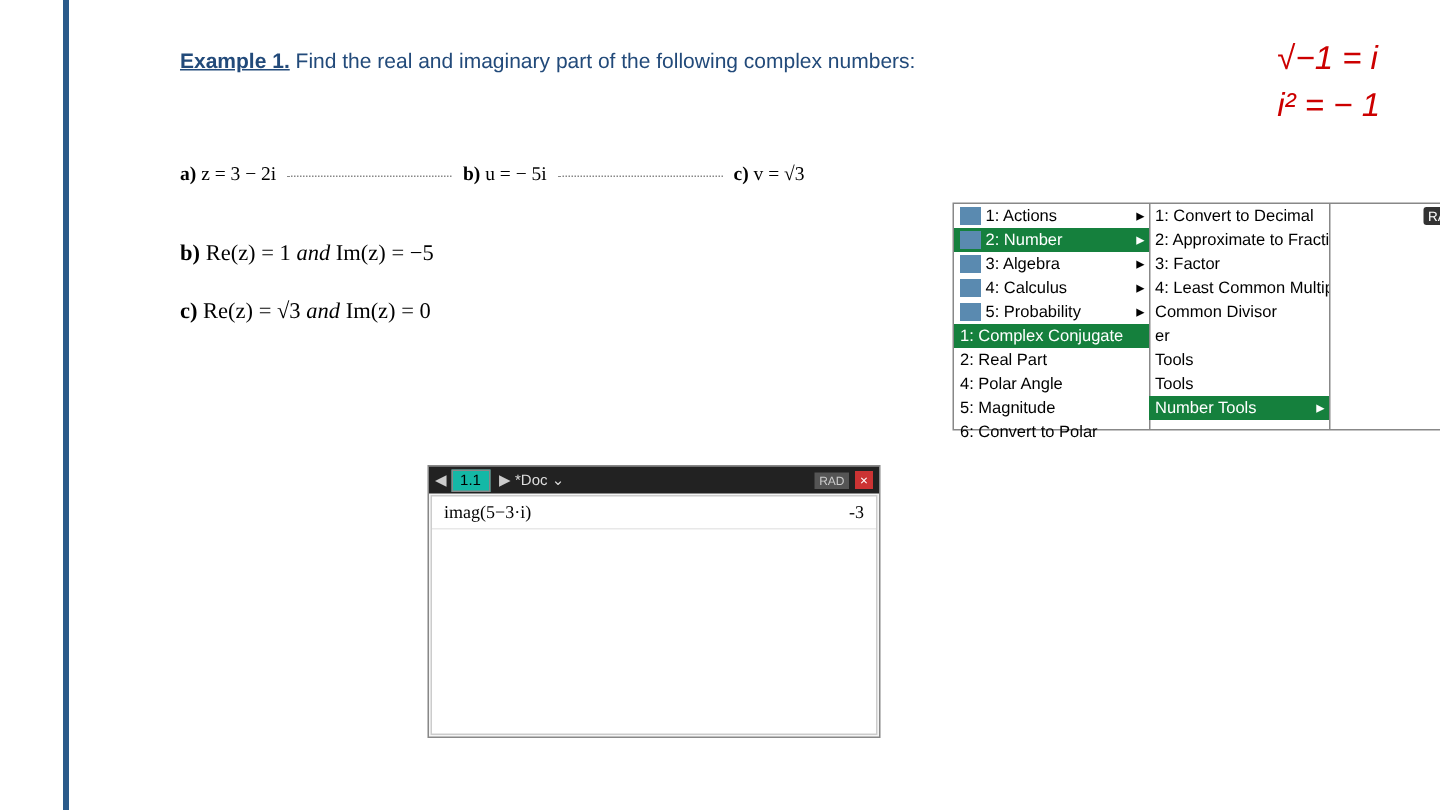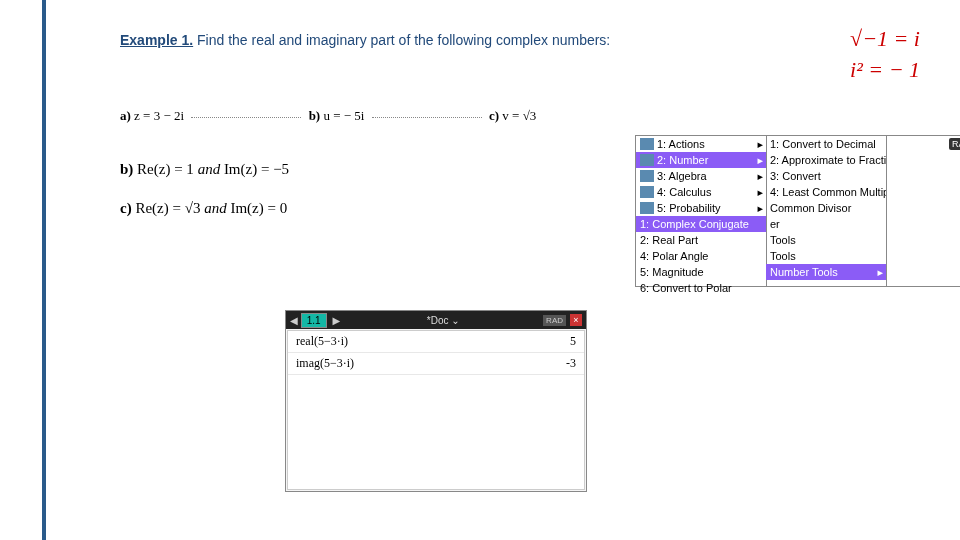--- a/index.html
+++ b/index.html
@@ -1,38 +1,38 @@
 <!DOCTYPE html>
 <html><head>
 <meta charset="utf-8">
 <style>
 body{margin:0;font-family:Verdana,Arial,sans-serif;background:#fff;width:960px;height:540px;overflow:hidden}
 .sidebar{position:absolute;left:0;top:0;width:42px;height:540px;border-right:4px solid #2a5a8a}
 .content{position:absolute;left:50px;top:0;width:910px;height:540px}
 .prompt{position:absolute;left:70px;top:30px;width:540px;color:#224a7a;font-size:14px;line-height:1.5}
 .prompt b{font-weight:bold;text-decoration:underline}
-.topformulas{position:absolute;right:40px;top:24px;color:#c00;font-family:Liberation Serif, serif;font-size:22px;font-style:italic;line-height:1.4;text-align:left}
+.topformulas{position:absolute;right:40px;top:24px;color:#c00;font-family:Liberation Sans, sans-serif;font-size:22px;font-style:italic;line-height:1.4;text-align:left}
 .problems{position:absolute;left:70px;top:108px;font-family:'Times New Roman',serif;font-size:13px}
 .problems span.sep{display:inline-block;border-bottom:1px dotted #888;width:110px;vertical-align:middle;margin:0 4px}
 .answers{position:absolute;left:70px;top:150px;font-family:'Times New Roman',serif;font-size:15px;line-height:2.6}
 .answers .it{font-style:italic}
 .menupanel{position:absolute;left:585px;top:135px;width:340px;height:150px;border:1px solid #888;background:#fff;font-family:Tahoma,Arial,sans-serif;font-size:11px}
 .menucol{position:absolute;top:0;height:150px}
 .menucol.left{left:0;width:130px;border-right:1px solid #888}
 .menucol.mid{left:130px;width:120px;border-right:1px solid #888}
 .menucol.right{left:250px;width:90px}
-.mrow{padding:2px 4px;white-space:nowrap;overflow:hidden;display:flex;align-items:center;position:relative}
+.mrow{padding:2px 4px;white-space:nowrap;overflow:hidden;display:flex;align-items:flex-end;position:relative}
 .mrow .ic{width:14px;height:12px;display:inline-block;margin-right:3px;background:#5a8ab0}
-.mrow.hi{background:#8b5cf6;color:#fff}
+.mrow.hi{background:#15803d;color:#fff}
 .mrow .arrow{position:absolute;right:3px}
 .badge{position:absolute;right:2px;top:2px;font-size:9px;background:#333;color:#fff;padding:1px 3px;border-radius:2px}
 .calc{position:absolute;left:235px;top:310px;width:300px;height:180px;border:1px solid #888;background:#f5f5f5;font-family:Tahoma,Arial,sans-serif;font-size:11px}
 .calc .titlebar{height:18px;background:#222;color:#ccc;display:flex;align-items:center;padding:0 4px;font-size:10px;position:relative}
 .calc .tab{background:#14b8a6;color:#000;padding:1px 5px;border:1px solid #888;margin-right:6px}
-.calc .doc{flex:1;text-align:center;color:#ddd}
+.calc .doc{flex:1;text-align:left;color:#ddd}
 .calc .xbox{width:12px;height:12px;background:#c33;color:#fff;text-align:center;line-height:12px;font-size:9px}
 .calc .body{background:#fff;height:158px;border:1px solid #ccc;margin:1px}
 .calc .line{display:flex;justify-content:space-between;padding:3px 8px;border-bottom:1px solid #e8e8e8;font-family:'Times New Roman',serif;font-size:12px}
 </style>
 </head>
 <body>
 
 <div class="sidebar"></div>
 <div class="content">
 
@@ -117,21 +117,21 @@
         </div>
       </div>
     <div class="menucol mid" id="menu-mid">
         <div class="mrow">
           <span>1: Convert to Decimal</span>
         </div>
         <div class="mrow">
           <span>2: Approximate to Fraction</span>
         </div>
         <div class="mrow">
-          <span>3: Convert</span>
+          <span>3: Factor</span>
         </div>
         <div class="mrow">
           <span>4: Least Common Multiple</span>
         </div>
         <div class="mrow">
           <span>Common Divisor</span>
         </div>
         <div class="mrow">
           <span>er</span>
         </div>
@@ -153,23 +153,19 @@
     <div class="titlebar">
       <span style="margin-right:3px">◀</span>
       <span class="tab">1.1</span>
       <span style="margin-right:3px">▶</span>
       <span class="doc">*Doc ⌄</span>
       <span style="font-size:8px;margin-right:4px;background:#555;padding:1px 3px">RAD</span>
       <span class="xbox">×</span>
     </div>
     <div class="body" id="calc-body">
         <div class="line">
-          <span>real(5−3·i)</span>
-          <span>5</span>
-        </div>
-        <div class="line">
           <span>imag(5−3·i)</span>
           <span>-3</span>
         </div>
       </div>
   </div>
 
 </div>
 
 </body></html>

